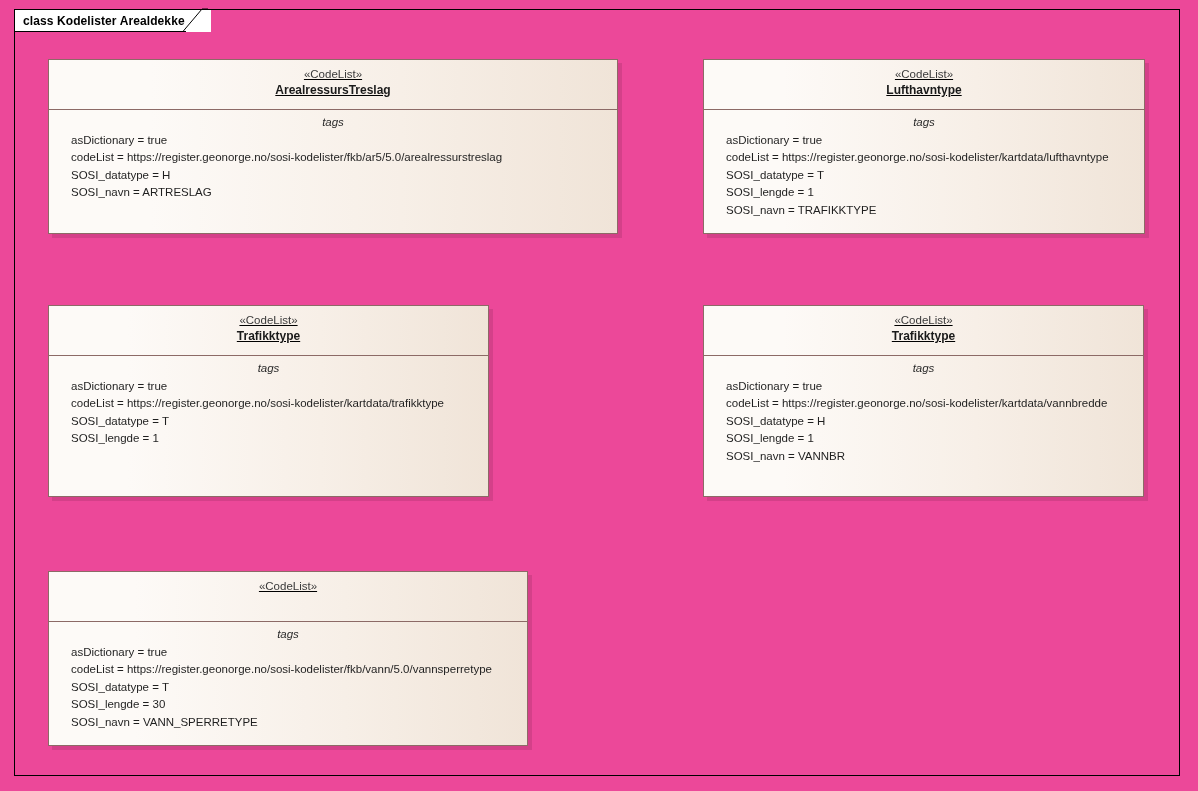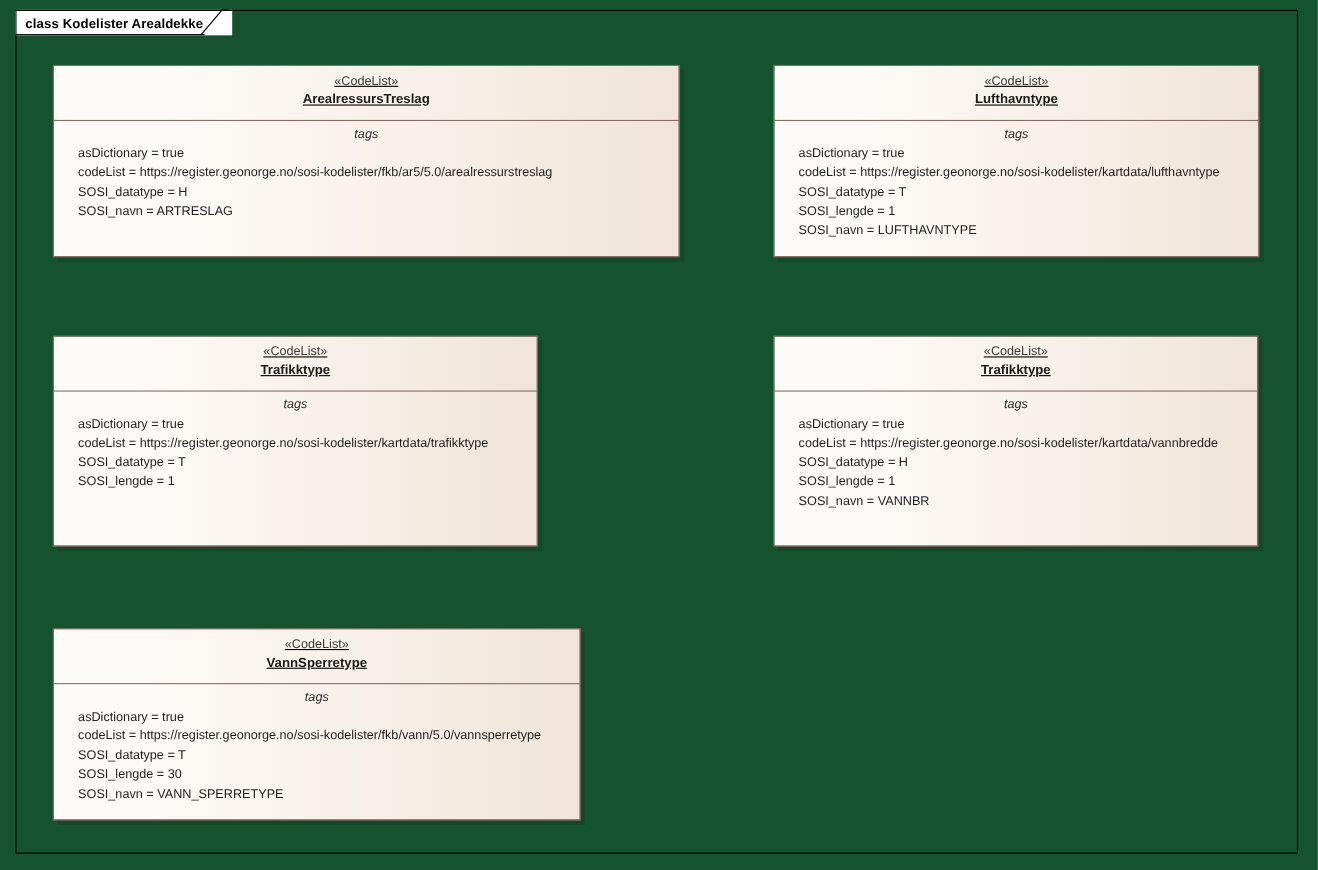--- a/index.html
+++ b/index.html
@@ -14,21 +14,21 @@
     font-family: "Liberation Sans", sans-serif;
     overflow: hidden;
   }
 
   #diagram-canvas {
     position: absolute;
     left: 0;
     top: 0;
     width: 1198px;
     height: 791px;
-    background: #14532d;
+    background: #ec4899;
   }
 
   
   .frame {
     position: absolute;
     left: 14px;
     top: 9px;
     width: 1166px;
     height: 767px;
     border: 1px solid #000000;
@@ -178,21 +178,21 @@
           <div class="uml-stereotype">«CodeList»</div>
           <div class="uml-name">Lufthavntype</div>
         </div>
         <div class="uml-compartment">
           <div class="uml-compartment-title">tags</div>
           <div class="uml-taglist">
             <div class="uml-tag">asDictionary = true</div>
             <div class="uml-tag">codeList = https://register.geonorge.no/sosi-kodelister/kartdata/lufthavntype</div>
             <div class="uml-tag">SOSI_datatype = T</div>
             <div class="uml-tag">SOSI_lengde = 1</div>
-            <div class="uml-tag">SOSI_navn = LUFTHAVNTYPE</div>
+            <div class="uml-tag">SOSI_navn = TRAFIKKTYPE</div>
           </div>
         </div>
       </div>
       <div class="uml-class" style="left: 48px; top: 305px; width: 441px; height: 192px;">
         <div class="uml-header" style="height: 50px;">
           <div class="uml-stereotype">«CodeList»</div>
           <div class="uml-name">Trafikktype</div>
         </div>
         <div class="uml-compartment">
           <div class="uml-compartment-title">tags</div>
@@ -216,21 +216,20 @@
             <div class="uml-tag">codeList = https://register.geonorge.no/sosi-kodelister/kartdata/vannbredde</div>
             <div class="uml-tag">SOSI_datatype = H</div>
             <div class="uml-tag">SOSI_lengde = 1</div>
             <div class="uml-tag">SOSI_navn = VANNBR</div>
           </div>
         </div>
       </div>
       <div class="uml-class" style="left: 48px; top: 571px; width: 480px; height: 175px;">
         <div class="uml-header" style="height: 50px;">
           <div class="uml-stereotype">«CodeList»</div>
-          <div class="uml-name">VannSperretype</div>
         </div>
         <div class="uml-compartment">
           <div class="uml-compartment-title">tags</div>
           <div class="uml-taglist">
             <div class="uml-tag">asDictionary = true</div>
             <div class="uml-tag">codeList = https://register.geonorge.no/sosi-kodelister/fkb/vann/5.0/vannsperretype</div>
             <div class="uml-tag">SOSI_datatype = T</div>
             <div class="uml-tag">SOSI_lengde = 30</div>
             <div class="uml-tag">SOSI_navn = VANN_SPERRETYPE</div>
           </div>

